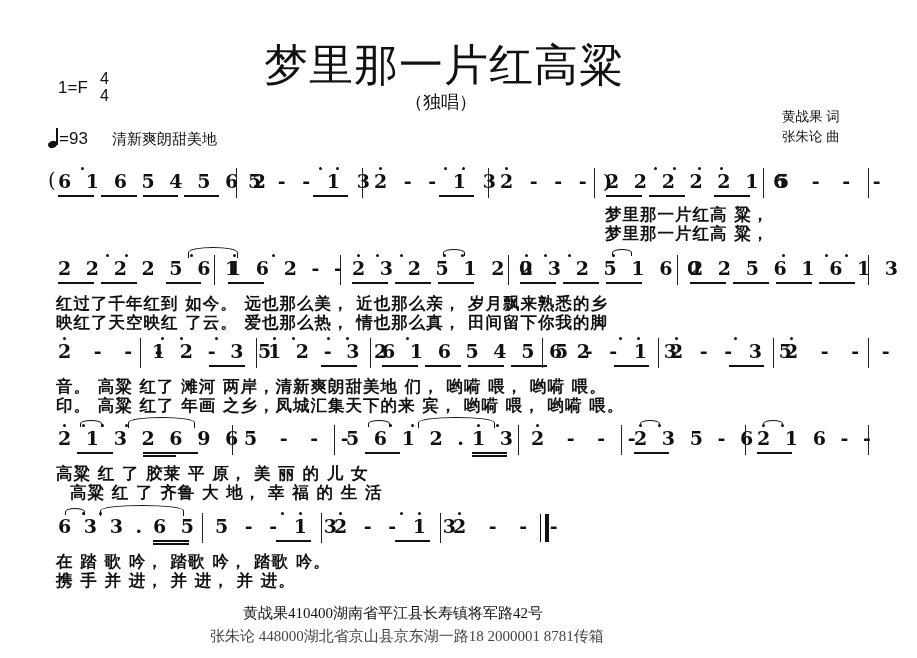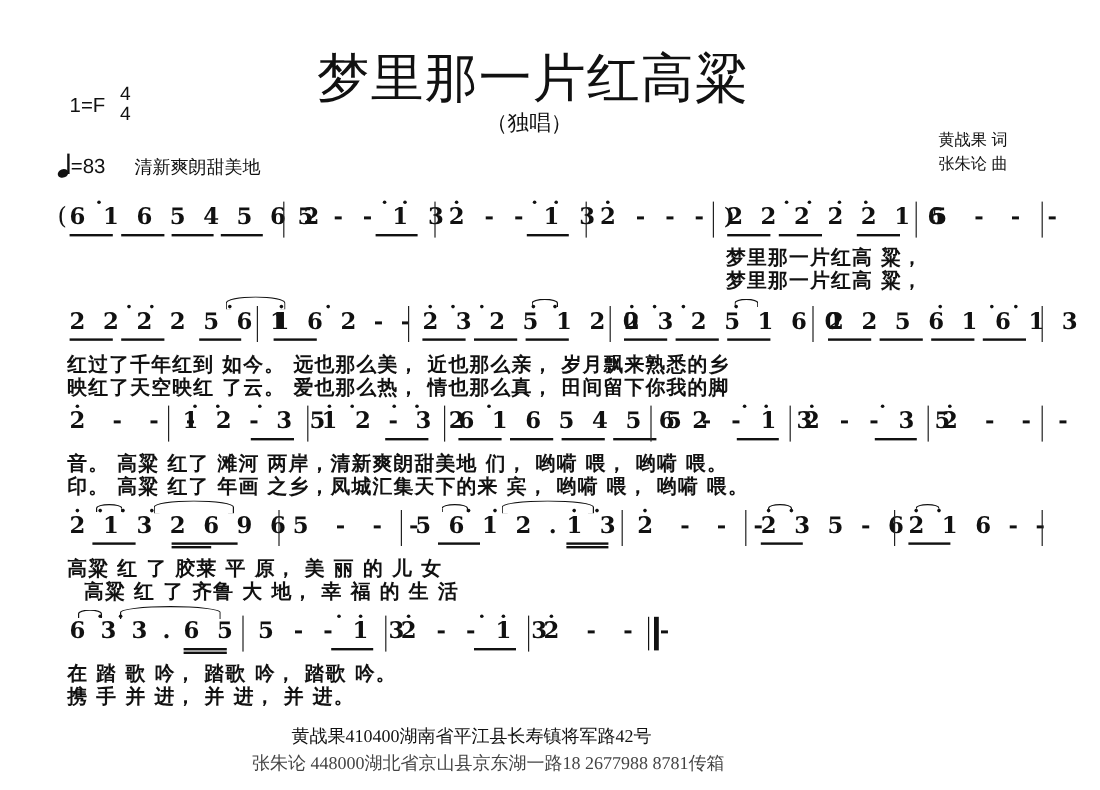--- a/index.html
+++ b/index.html
@@ -33,21 +33,21 @@
 <body>
 
 <div class="abs title">梦里那一片红高粱</div>
 <div class="abs subtitle">（独唱）</div>
 <div class="abs key">1=F</div>
 <div class="abs meter">
   <span class="ln">4</span>
   <span class="ln">4</span>
 </div>
 <div class="abs tempo">
-  <span class="note"></span><span>=83</span>
+  <span class="note"></span><span>=93</span>
 </div>
 <div class="abs expr">清新爽朗甜美地</div>
 <div class="abs credit" style="top:108px">黄战果  词</div>
 <div class="abs credit" style="top:128px">张朱论  曲</div>
 
 <div class="row" style="top:168px">
   <div class="notes" style="left:48px;top:0;font-weight:normal;font-size:20px">(</div>
   <div class="notes" style="left:58px;top:2px;letter-spacing:4px">6 1 6 5 4 5 6 2</div>
   <div class="dot" style="left:81px;top:-1px"></div>
   <div class="ul" style="left:58px;top:27px;width:36px"></div>
@@ -242,13 +242,13 @@
   <div class="bar" style="left:440px;top:0"></div>
   <div class="notes" style="left:453px;top:2px;letter-spacing:8px">2 - - -</div>
   <div class="dot" style="left:458px;top:-1px"></div>
   <div class="endbar2" style="left:540px;top:1px"></div>
   <div class="endbar" style="left:545px;top:1px"></div>
   <div class="lyr" style="left:56px;top:38px">在  踏     歌     吟，   踏歌  吟，   踏歌  吟。</div>
   <div class="lyr" style="left:56px;top:57px">携  手     并     进，   并     进，   并     进。</div>
 </div>
 
 <div class="abs footer" style="left:243px;top:604px">黄战果410400湖南省平江县长寿镇将军路42号</div>
-<div class="abs footer" style="left:210px;top:627px;color:#444;">张朱论 448000湖北省京山县京东湖一路18  2677988 8781传箱</div>
+<div class="abs footer" style="left:210px;top:627px;color:#444;">张朱论 448000湖北省京山县京东湖一路18  2000001 8781传箱</div>
 
 </body></html>

